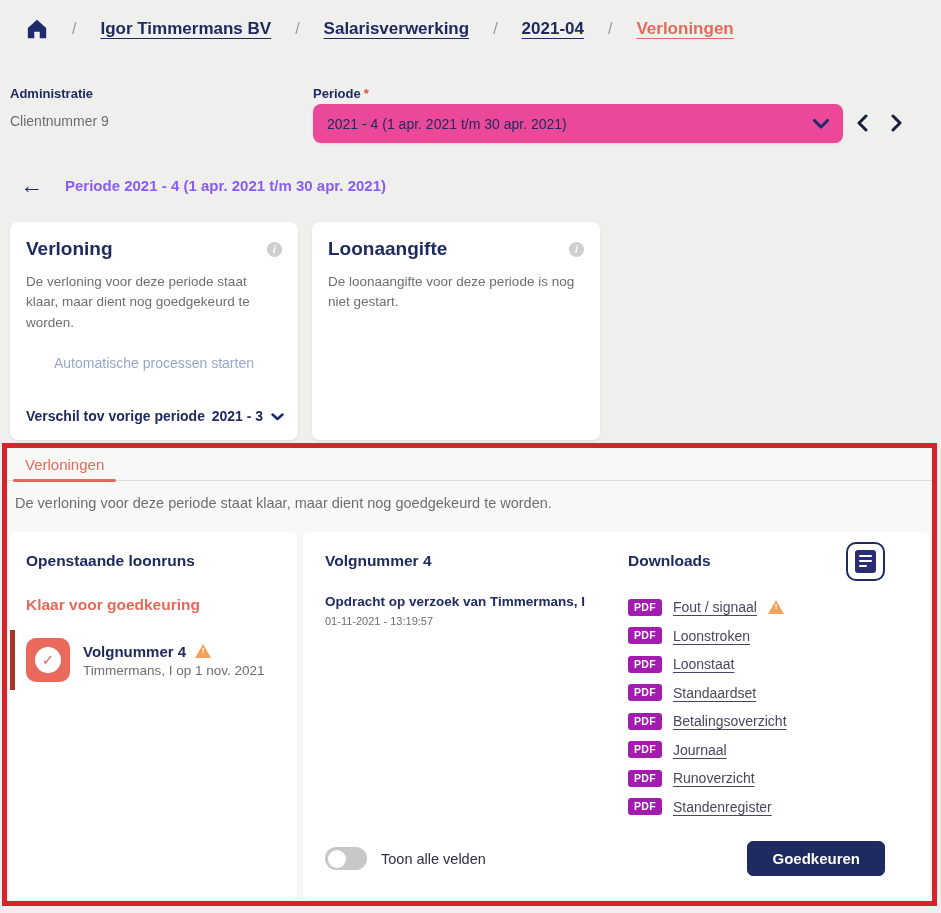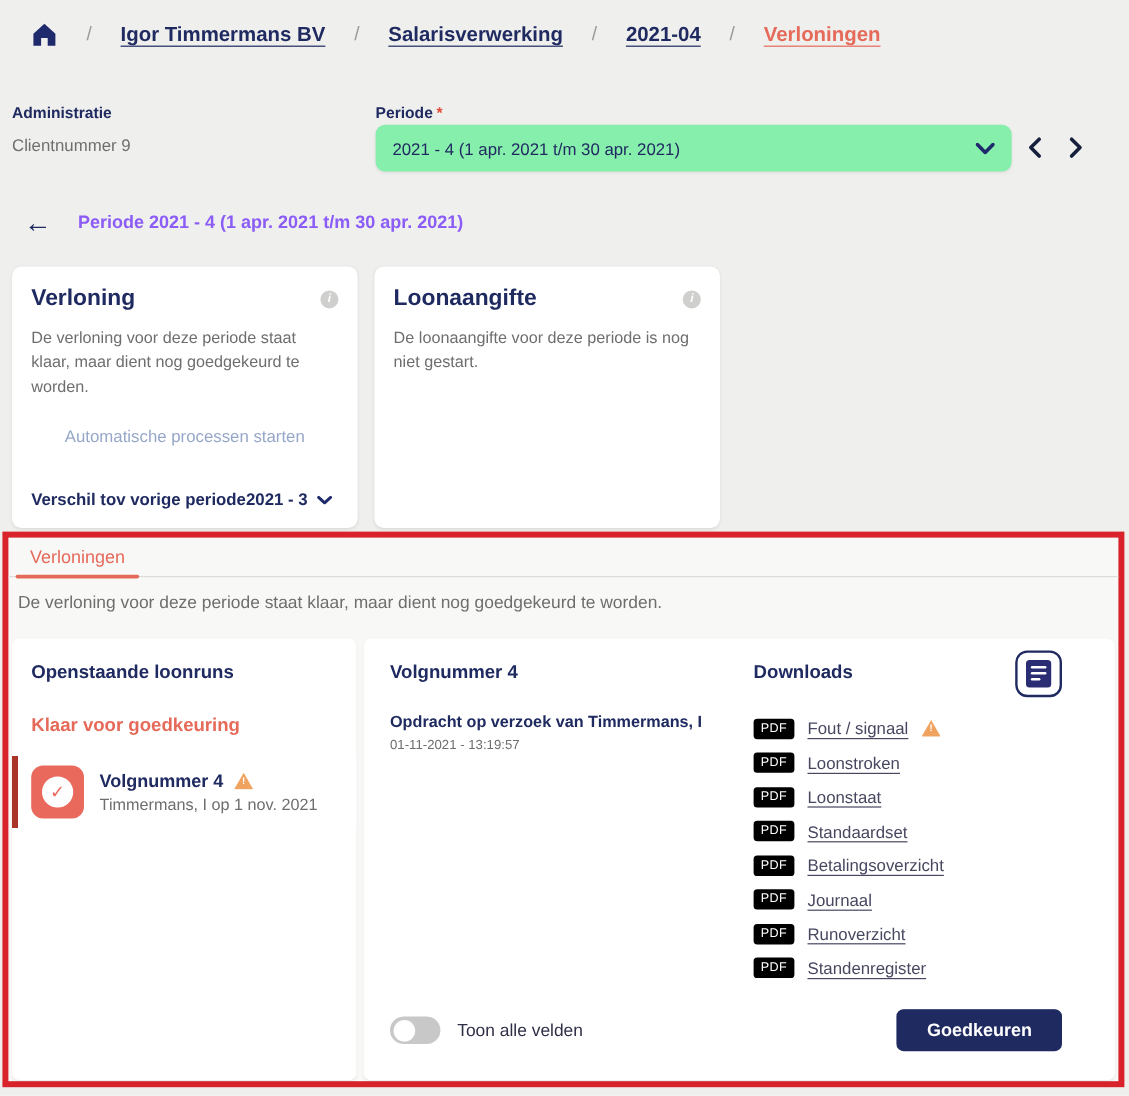--- a/index.html
+++ b/index.html
@@ -24,21 +24,21 @@
   .crumb.current { color: #e56a5a; }
   .home-icon svg { display: block; }
 
   
   .admin-label { position: absolute; top: 86px; left: 10px; font-size: 13px; font-weight: bold; color: #1f2a60; }
   .admin-value { position: absolute; top: 113px; left: 10px; font-size: 14px; color: #6e6e6e; }
   .periode-label { position: absolute; top: 86px; left: 313px; font-size: 13px; font-weight: bold; }
   .periode-label .req { color: #e04b3a; margin-left: 3px; font-size: 13px; }
   .periode-select {
     position: absolute; top: 104px; left: 313px; width: 530px; height: 39px;
-    background: #86efac; border-radius: 8px; box-shadow: 0 1px 3px rgba(0,0,0,.07);
+    background: #ec4899; border-radius: 8px; box-shadow: 0 1px 3px rgba(0,0,0,.07);
     display: flex; align-items: center; justify-content: space-between;
     padding: 12px 14px; font-size: 14px; color: #1f2a60; cursor: pointer;
   }
   .nav-arrow {
     position: absolute; top: 110px; width: 26px; height: 26px;
     background: none; border: none; cursor: pointer; color: #16203c;
     display: flex; align-items: center; justify-content: center;
   }
   .nav-arrow.prev { left: 849px; }
   .nav-arrow.next { left: 884px; }
@@ -61,21 +61,21 @@
   .info-icon {
     width: 15px; height: 15px; border-radius: 50%;
     background: #cfcfcd; color: #fff; font-size: 10px; font-weight: bold;
     display: flex; align-items: center; justify-content: center; font-style: italic;
     margin-top: 4px; flex: none;
   }
   .card-body { margin-top: 12px; font-size: 13.5px; line-height: 1.5; color: #6e6e6e; }
   .card-link { display: block; margin-top: 22px; text-align: center; font-size: 14px; color: #96a7c9; text-decoration: none; }
   .diff-row {
     position: absolute; left: 16px; right: 14px; bottom: 16px;
-    display: flex; align-items: center;
+    display: flex; justify-content: space-between; align-items: center;
     font-size: 14px; font-weight: bold; color: #1f2a60;
   }
   .diff-value { display: flex; align-items: center; gap: 8px; cursor: pointer; }
 
   
   .highlight-box {
     position: absolute; left: 2px; top: 443px; width: 935px; height: 463px;
     border: 5px solid #d8232a; background: #f8f8f7;
   }
   .tabbar {
@@ -143,21 +143,21 @@
   }
   .doc-glyph { width: 21px; height: 23px; background: #2a2d74; border-radius: 3px; position: relative; }
   .doc-glyph i { position: absolute; left: 4px; height: 2px; background: #fff; border-radius: 1px; }
   .doc-glyph i:nth-child(1) { top: 5px; width: 13px; }
   .doc-glyph i:nth-child(2) { top: 10px; width: 13px; }
   .doc-glyph i:nth-child(3) { top: 15px; width: 8px; }
 
   .downloads-list { position: absolute; top: 66px; left: 325px; display: flex; flex-direction: column; gap: 10.5px; }
   .dl-row { display: flex; align-items: center; gap: 11px; height: 18px; }
   .pdf-badge {
-    background: #000000; color: #fff; font-size: 10.5px; font-weight: normal;
+    background: #a21caf; color: #fff; font-size: 10.5px; font-weight: bold;
     padding: 2px 6px 3px; border-radius: 3px; letter-spacing: .3px; flex: none;
   }
   .dl-link { font-size: 14px; color: #474760; text-decoration: underline; text-underline-offset: 3px; }
 
   .footer-row {
     position: absolute; left: 22px; right: 44px; bottom: 24px;
     display: flex; justify-content: space-between; align-items: center;
   }
   .toggle-wrap { display: flex; align-items: center; gap: 14px; cursor: pointer; }
   .toggle { width: 42px; height: 23px; border-radius: 12px; background: #c8c8c8; position: relative; flex: none; }

